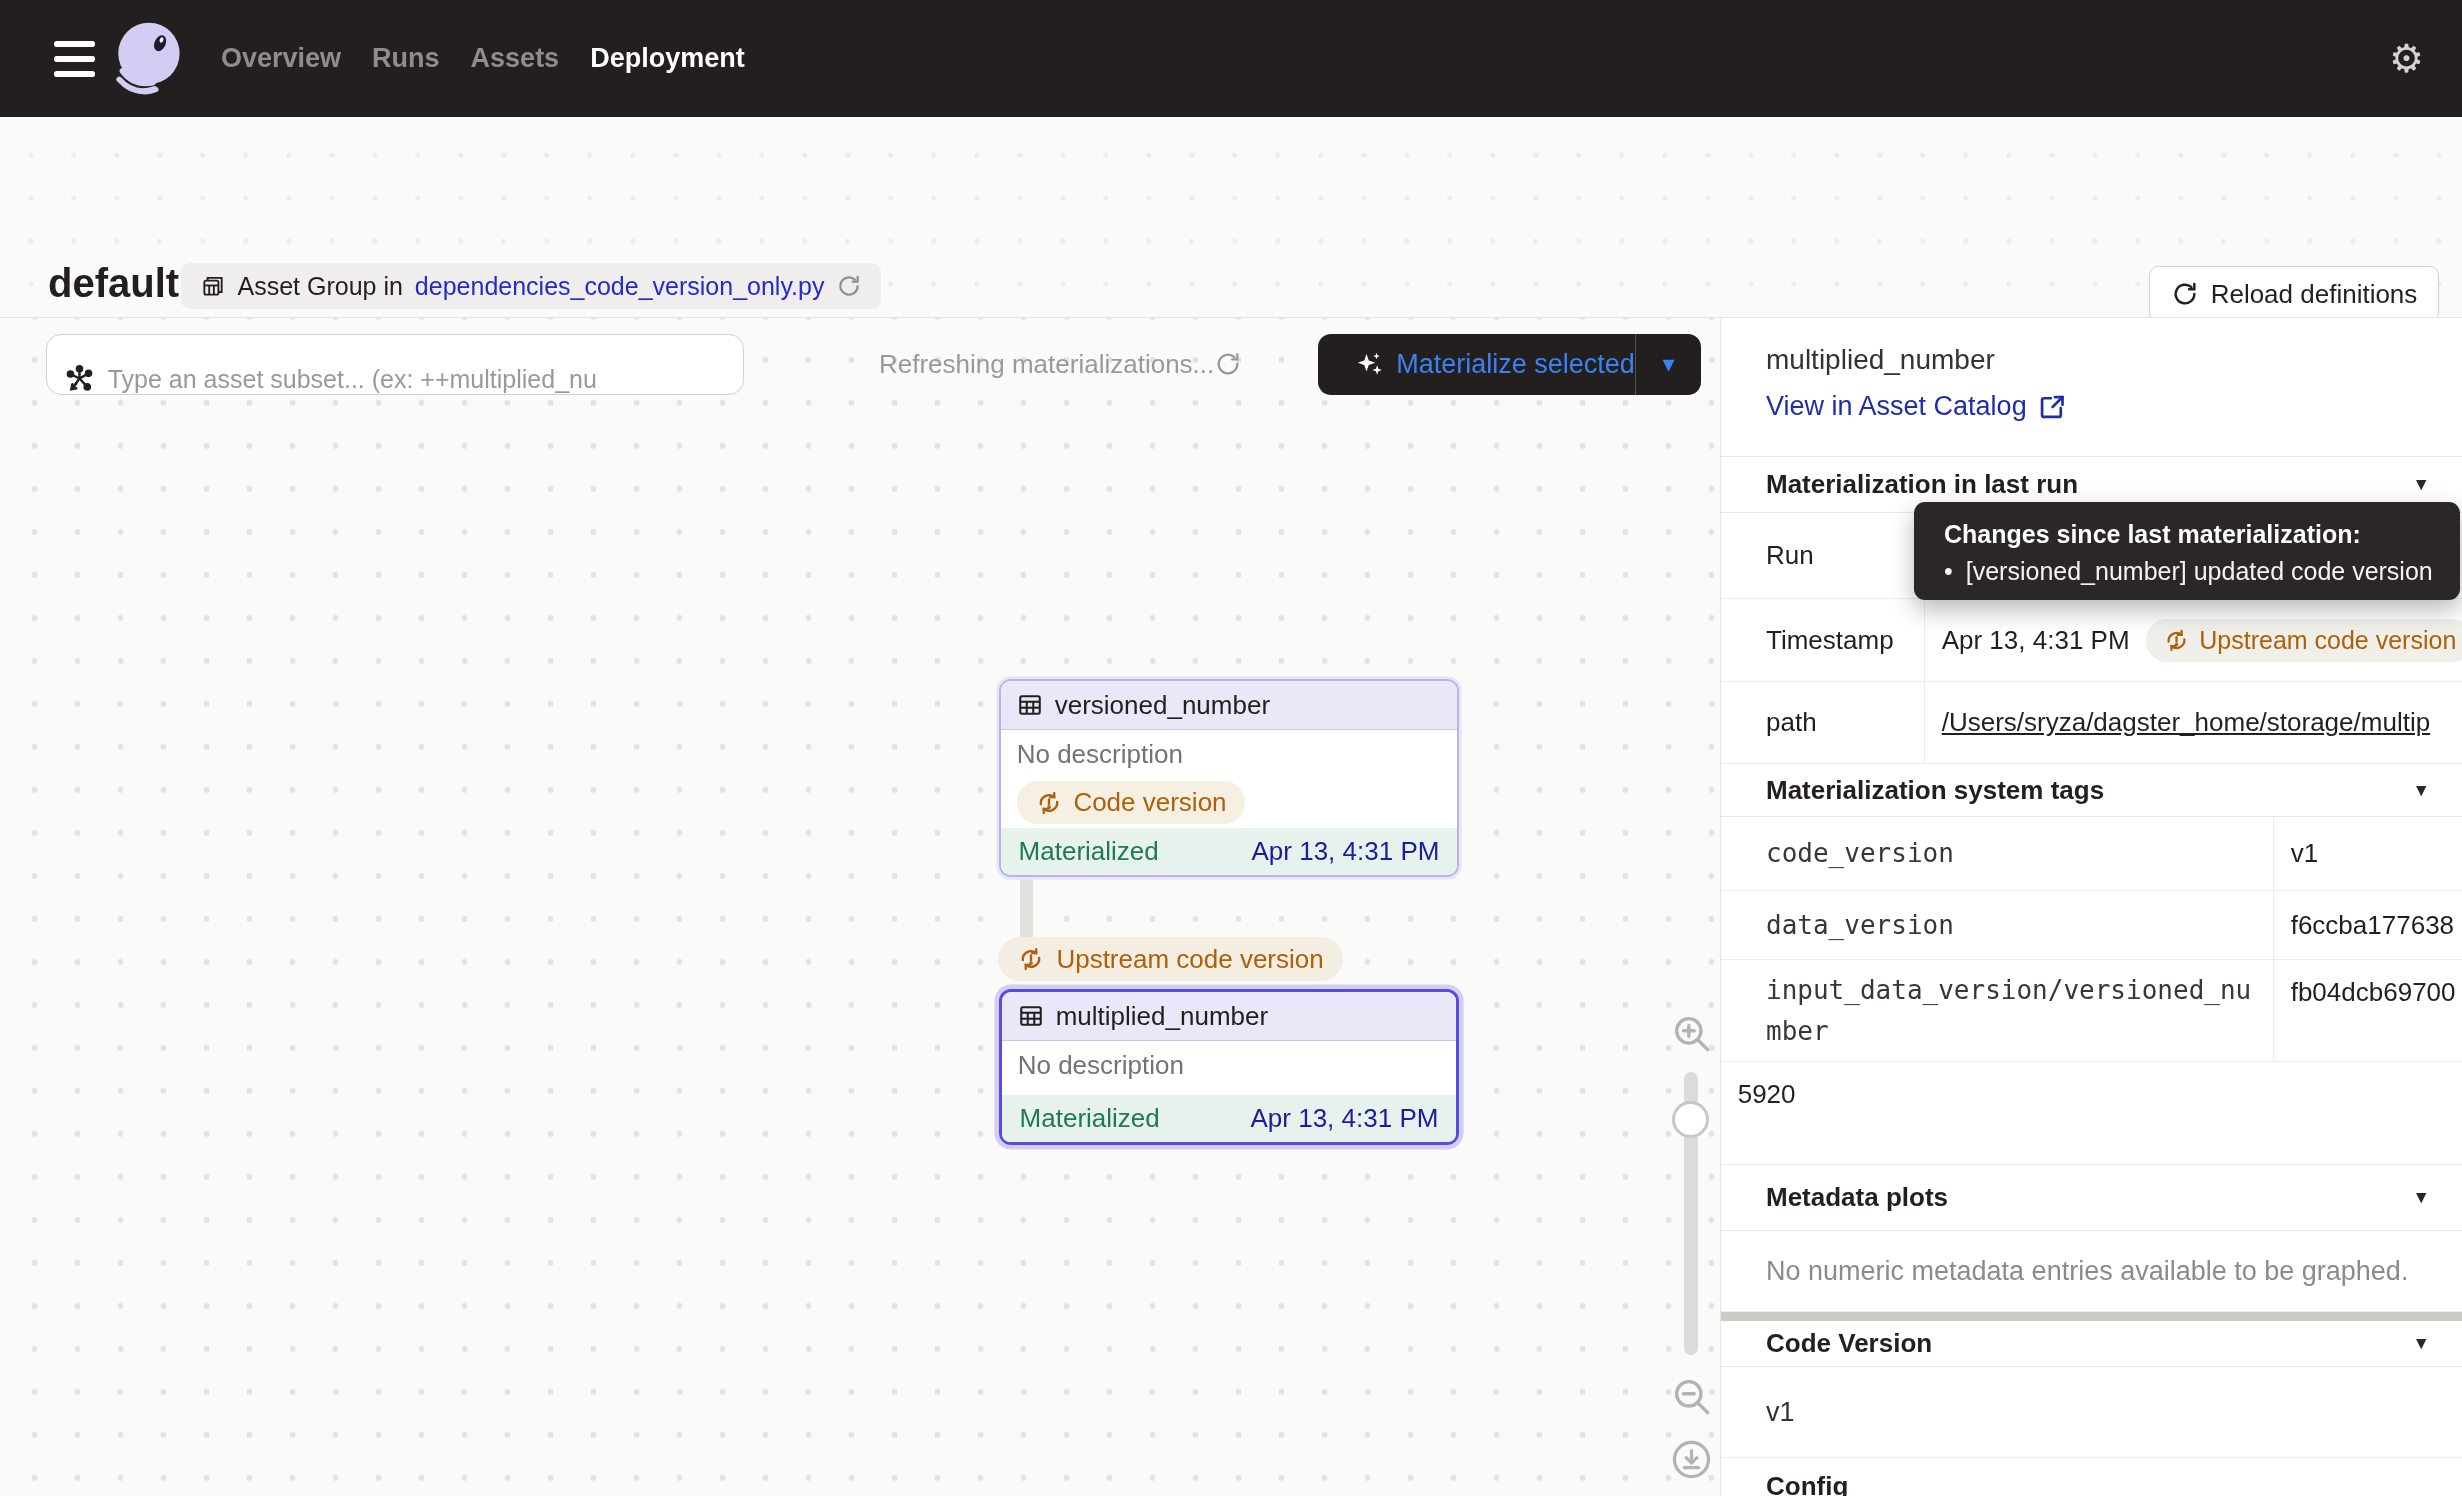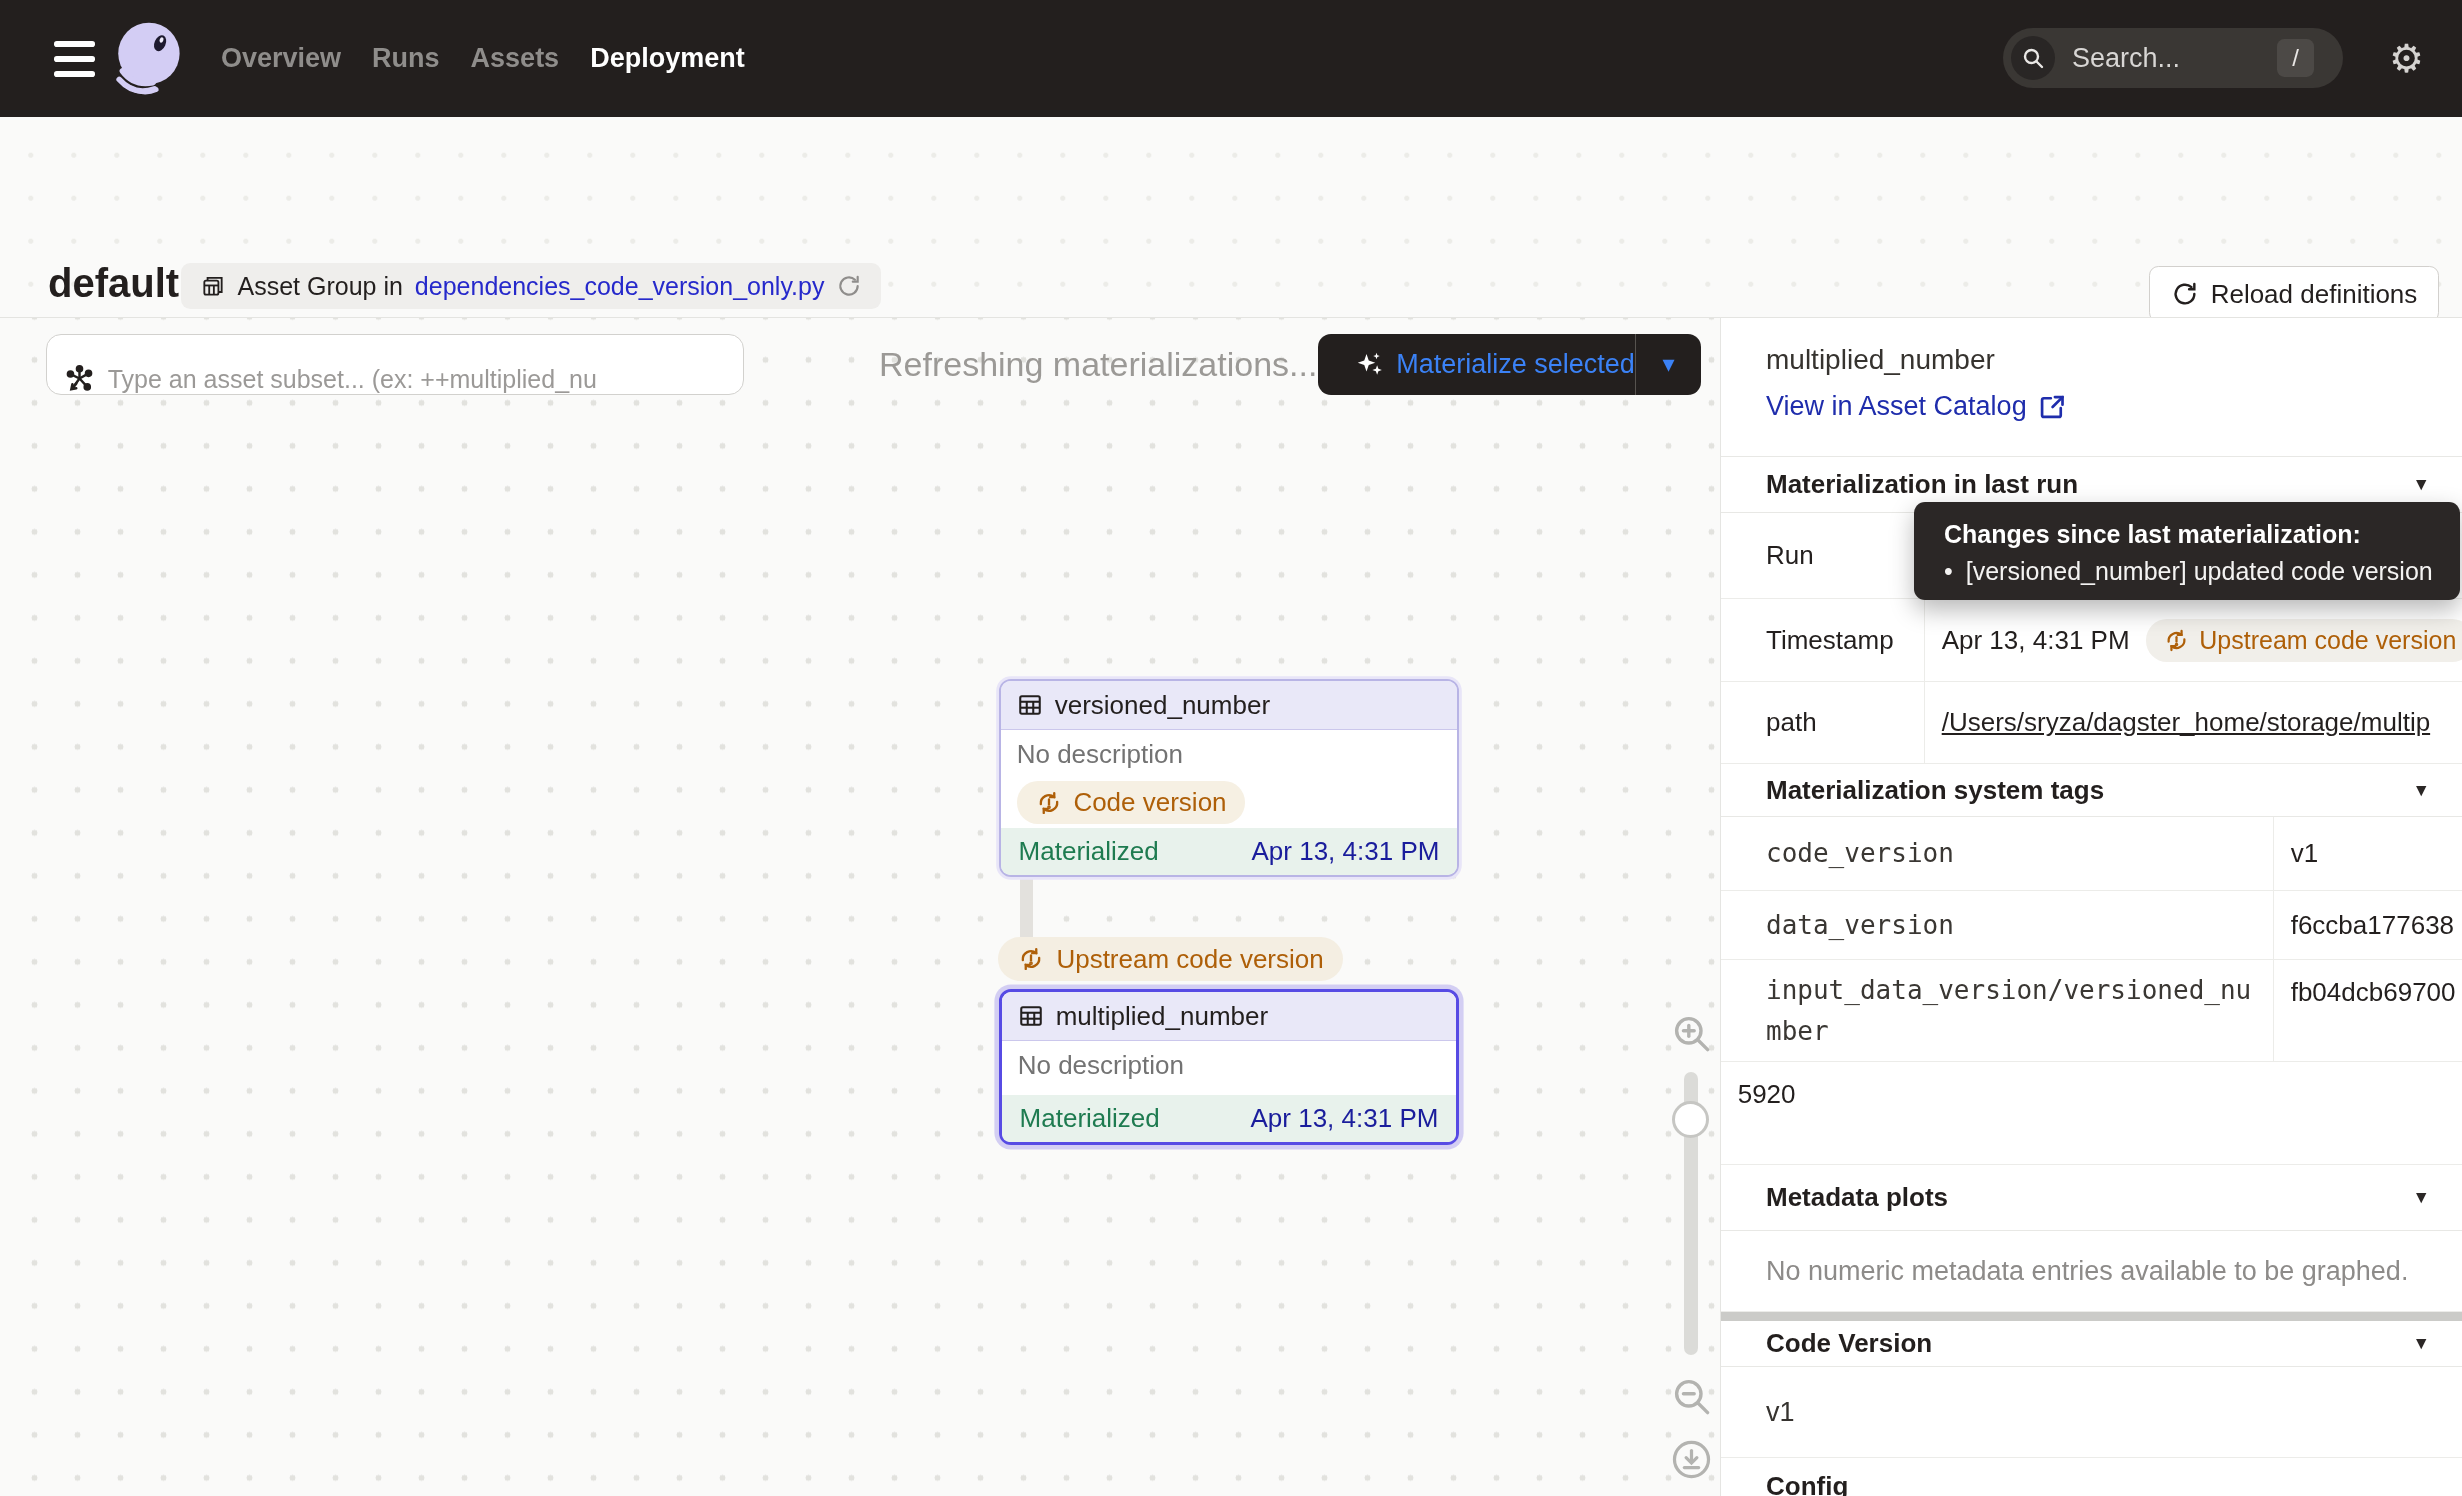--- a/index.html
+++ b/index.html
@@ -53,21 +53,21 @@
   .graph { position:absolute; top:317px; left:0; width:1720px; height:1179px;
     border-top:0.9px solid #E4E4E1; background:#FAFAF9;
     background-image:radial-gradient(circle, #E2E2DE 2.8px, transparent 3.2px);
     background-size:43px 43px; background-position:13px 20.4px; }
   .subsetinput { position:absolute; left:46px; top:15.7px; width:698px; height:61px; background:#FFFFFF;
     border:1.4px solid #D2D1CE; border-radius:15px; display:flex; align-items:flex-end; padding:0 16.7px; gap:13px; }
   .subsetinput input { border:none; outline:none; flex:1; font-size:25px; color:#231F1E;
     font-family:"Liberation Sans",sans-serif; background:transparent; }
   .subsetinput input::placeholder { color:#9B9997; }
   .refreshing { position:absolute; left:879px; top:15.7px; height:61px; display:flex; align-items:center;
-    color:#9B9996; font-size:34px; }
+    color:#9B9996; font-size:26px; }
   .matbtn { position:absolute; left:1318px; top:15.7px; width:383px; height:61px; background:#231F1E;
     border-radius:13px; display:flex; align-items:stretch; color:#3b82f6; cursor:pointer;padding-left:36px; }
   .matbtn .main { flex:1; display:flex; align-items:center; justify-content:center; gap:12px;
     font-size:27px; font-weight:500; }
   .matbtn .sep { width:0.9px; background:#57534F; margin:0; }
   .matbtn .caret { width:65px; display:flex; align-items:center; justify-content:center; font-size:24px; }
 
   
   .edgeline { position:absolute; left:1020px; top:555px; width:13px; height:67px; background:#E3E1DD; }
   .node { position:absolute; width:460px; background:#FFFFFF; border-radius:12px;
@@ -155,30 +155,20 @@
       <path d="M12 65 q16 18 38 10" stroke="#D3CDF4" stroke-width="6" fill="none" stroke-linecap="round"></path>
       <path d="M24 74 q14 8 28 2" stroke="#D3CDF4" stroke-width="5" fill="none" stroke-linecap="round"></path>
     </svg>
   </div>
   <div class="topnav">
     <span class="navitem">Overview</span>
     <span class="navitem">Runs</span>
     <span class="navitem">Assets</span>
     <span class="navitem active">Deployment</span>
   </div>
-  <div class="searchpill">
-    <span class="mag">
-      <svg width="24" height="24" viewBox="0 0 24 24" stroke="#E9E7E5" stroke-width="2.4" fill="none" stroke-linecap="round">
-        <circle cx="10.5" cy="10.5" r="6.5"></circle>
-          <line x1="15.5" y1="15.5" x2="21" y2="21"></line>
-      </svg>
-    </span>
-    <span class="ph">Search...</span>
-    <span class="slashkey">/</span>
-  </div>
   <div class="gear">⚙</div>
 </div>
 
 <div class="band">
   <div class="pagetitle">default</div>
   <div class="groupbadge">
     <svg width="26" height="26" viewBox="0 0 24 24" fill="none" stroke="#231F1E" stroke-width="1.7">
       <path d="M7 7V4.5h13v13H17.5"></path>
       <rect x="4" y="7" width="13" height="13" rx="1.5"></rect>
       <line x1="4" y1="11.5" x2="17" y2="11.5"></line>

